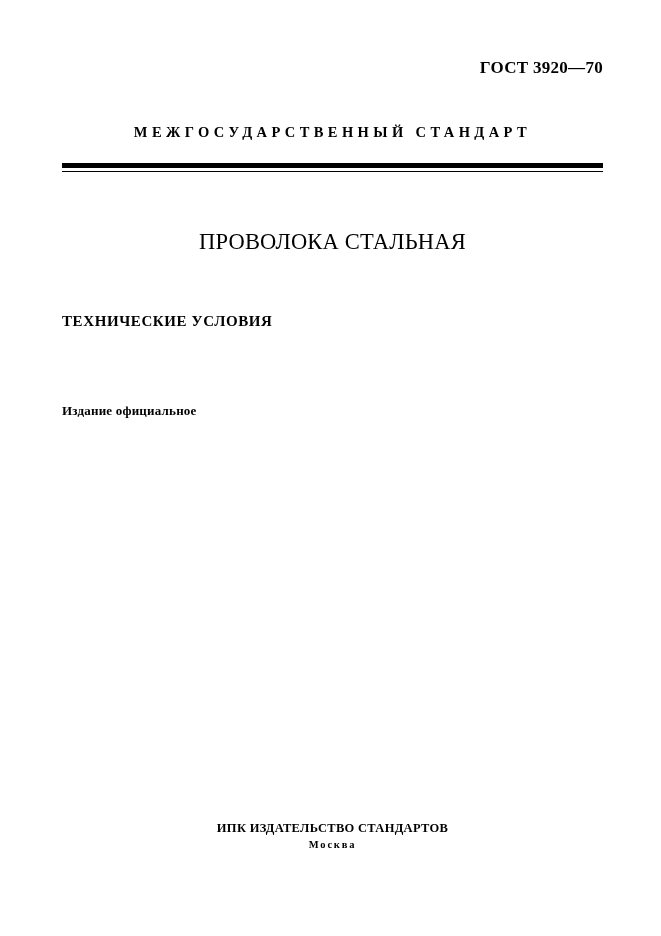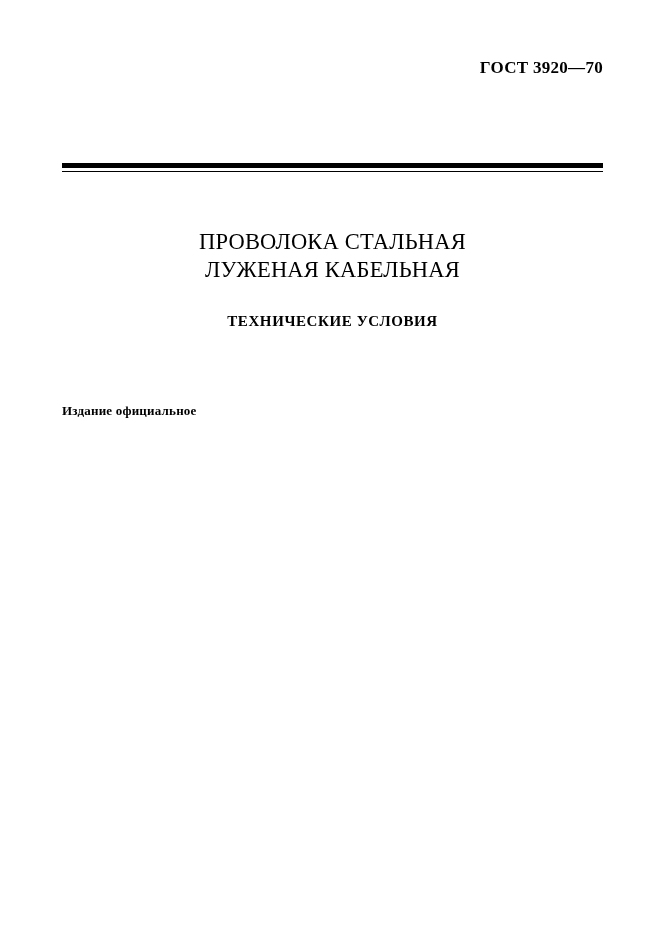--- a/index.html
+++ b/index.html
@@ -73,21 +73,21 @@
     font-size: 22.5px;
     line-height: 28px;
     letter-spacing: 0.2px;
   }
 
   .subtitle {
     position: absolute;
     left: 62px;
     right: 58px;
     top: 313px;
-    text-align: center;
+    text-align: left;
     font-family: "Liberation Serif", serif;
     font-weight: bold;
     font-size: 15px;
     letter-spacing: 0.6px;
   }
 
   .edition {
     position: absolute;
     left: 62px;
     right: 58px;
@@ -119,27 +119,31 @@
     margin-top: 3px;
   }
 </style>
 </head>
 <body>
 
 <div class="page">
 
   <div class="std-number">ГОСТ 3920—70</div>
 
+  <div class="interstate-label">МЕЖГОСУДАРСТВЕННЫЙ СТАНДАРТ</div>
 
   <div class="rule-thick"></div>
   <div class="rule-thin"></div>
 
   <div class="title-block">
     <div class="title-line">ПРОВОЛОКА СТАЛЬНАЯ</div>
-    <div class="title-line">ЛУЖЕНАЯ КАБЕЛЬНАЯ</div>
   </div>
 
   <div class="subtitle">ТЕХНИЧЕСКИЕ УСЛОВИЯ</div>
 
   <div class="edition">Издание официальное</div>
 
+  <div class="footer">
+    <div class="footer-publisher">ИПК ИЗДАТЕЛЬСТВО СТАНДАРТОВ</div>
+    <div class="footer-city">Москва</div>
+  </div>
 
 </div>
 
 </body></html>

